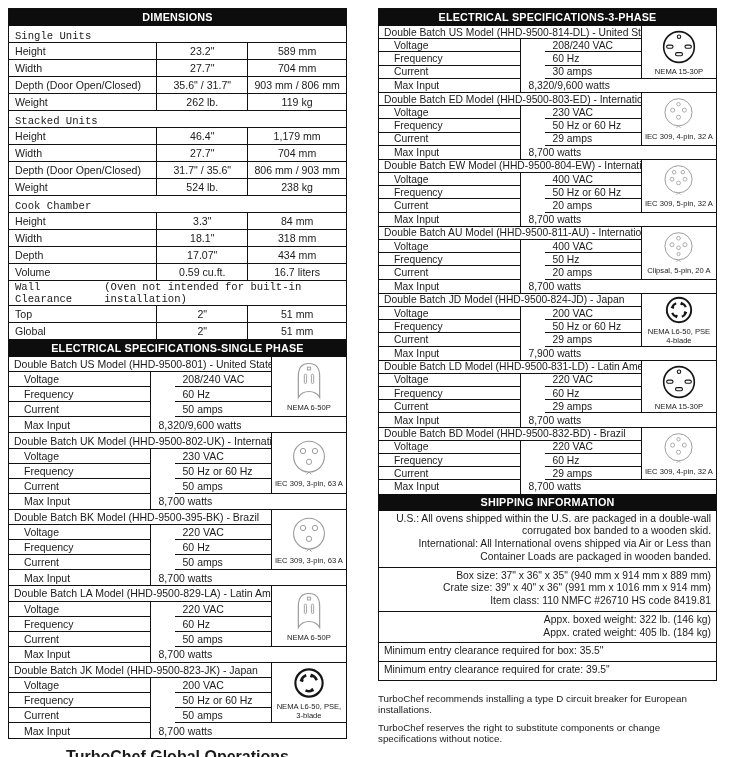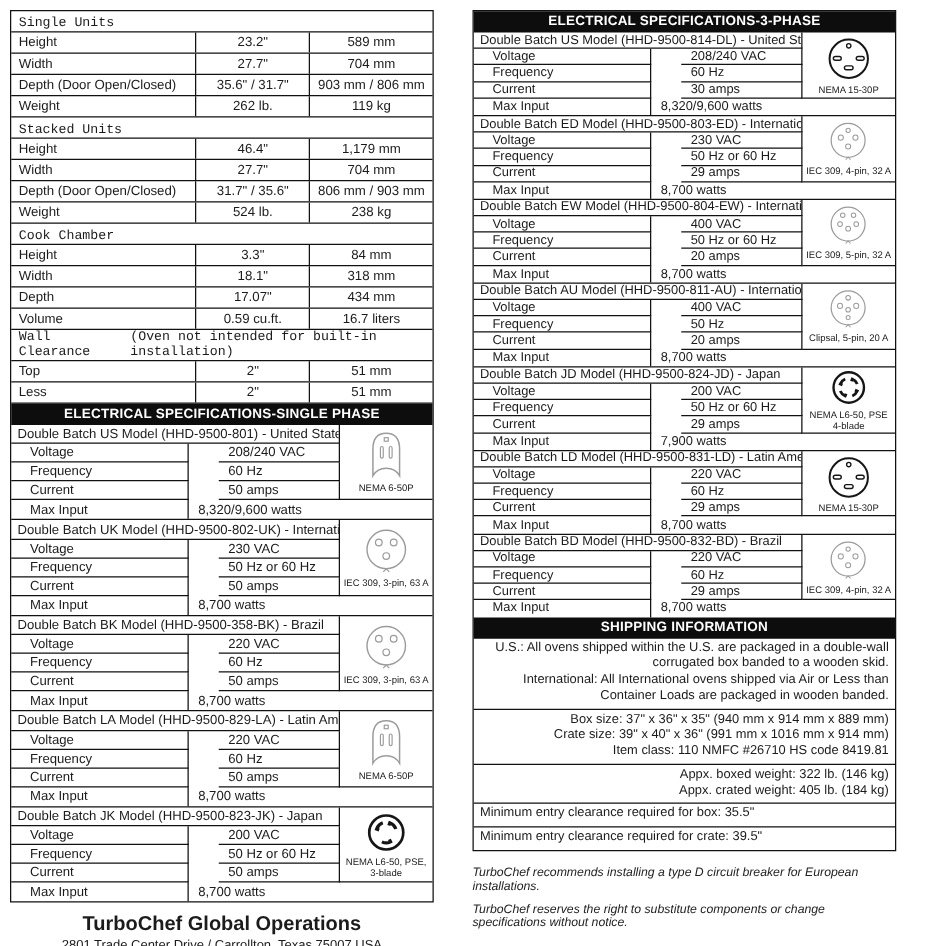--- a/index.html
+++ b/index.html
@@ -31,29 +31,30 @@
   .shipblock{border-bottom:1.5px solid #111;padding:2px 5px 3px 5px;font-size:10.3px;line-height:1.24;}
   .shipblock:last-child{border-bottom:none;padding:0;}
   .shipline{padding:0;text-align:right;}
   .shiprow{padding:2px 5px 3px 5px;}
   .shiprow + .shiprow{border-top:1px solid #111;}
   
   .footer{margin-top:9px;text-align:center;}
   .f-title{font-weight:bold;font-size:16px;margin-bottom:1px;}
   .f-line{font-size:10.4px;line-height:1.35;}
   .notes{margin-top:12px;}
-  .note{font-style:italic;font-size:9.8px;margin-bottom:7px;color:#222;}
+  .note{font-size:9.8px;margin-bottom:7px;color:#222;}
 </style>
 </head>
 <body>
 
 <div class="page">
 
   <div class="col left-col">
     <div class="box">
+      <div class="bar">DIMENSIONS</div>
       <div id="dims">
           <div class="drow">
             <div class="dsec">
               <span>Single Units</span>
               <span></span>
             </div>
           </div>
           <div class="drow">
             <div class="dlab">Height</div>
             <div class="dval">23.2"</div>
@@ -131,21 +132,21 @@
               <span>Wall Clearance</span>
               <span>(Oven not intended for built-in installation)</span>
             </div>
           </div>
           <div class="drow">
             <div class="dlab">Top</div>
             <div class="dval">2"</div>
             <div class="dval last">51 mm</div>
           </div>
           <div class="drow">
-            <div class="dlab">Less</div>
+            <div class="dlab">Global</div>
             <div class="dval">2"</div>
             <div class="dval last">51 mm</div>
           </div>
         </div>
       <div class="bar">ELECTRICAL SPECIFICATIONS-SINGLE PHASE</div>
       <div id="sp-models">
           <div class="model">
             <div class="mhead">Double Batch US Model (HHD-9500-801) - United States</div>
             <div class="plug">
               <span>
@@ -184,21 +185,21 @@
             <div class="slab">Voltage</div>
             <div class="sval">230 VAC</div>
             <div class="slab">Frequency</div>
             <div class="sval">50 Hz or 60 Hz</div>
             <div class="slab">Current</div>
             <div class="sval">50 amps</div>
             <div class="maxlab">Max Input</div>
             <div class="maxval">8,700 watts</div>
           </div>
           <div class="model">
-            <div class="mhead">Double Batch BK Model (HHD-9500-358-BK) - Brazil</div>
+            <div class="mhead">Double Batch BK Model (HHD-9500-395-BK) - Brazil</div>
             <div class="plug">
               <span>
                 <svg width="42" height="42" viewBox="0 0 60 60">
                   <circle cx="30" cy="28" r="22" fill="none" stroke="#9b9b9b" stroke-width="1.6"></circle>
                   <circle cx="21.5" cy="20" r="3.8" fill="none" stroke="#9b9b9b" stroke-width="1.4"></circle>
                   <circle cx="38.5" cy="20" r="3.8" fill="none" stroke="#9b9b9b" stroke-width="1.4"></circle>
                   <circle cx="30" cy="35.5" r="3.8" fill="none" stroke="#9b9b9b" stroke-width="1.4"></circle>
                   <path d="M26.5 53.5 L30 50 L33.5 53.5" fill="none" stroke="#9b9b9b" stroke-width="1.4"></path>
                 </svg>
               </span>

